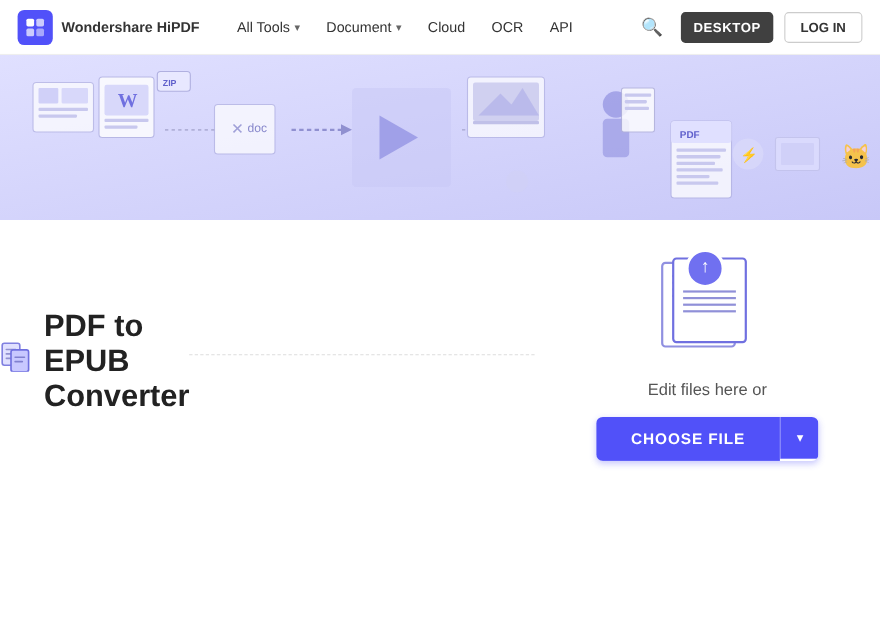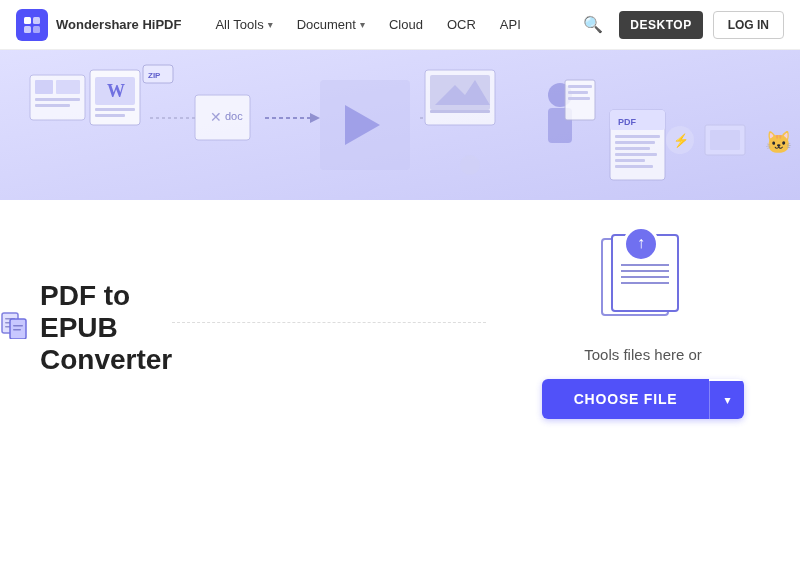--- a/index.html
+++ b/index.html
@@ -218,21 +218,21 @@
 
     .drop-text {
       font-size: 15px;
       color: #555;
       margin-bottom: 16px;
     }
 
     
     .choose-file-container {
       display: flex;
-      align-items: flex-end;
+      align-items: flex-start;
       border-radius: 6px;
       overflow: hidden;
       box-shadow: 0 2px 6px rgba(81,81,249,0.3);
     }
     .btn-choose-file {
       background: #5151f9;
       color: #fff;
       border: none;
       padding: 12px 32px;
       font-size: 14px;
@@ -401,21 +401,21 @@
     <div class="upload-illustration">
       <div class="doc-stack">
         <div class="doc-back"></div>
         <div class="doc-front"></div>
         <div class="upload-circle">
           <span class="upload-arrow">↑</span>
         </div>
       </div>
     </div>
 
-    <p class="drop-text">Tools files here or</p>
+    <p class="drop-text">Edit files here or</p>
 
     <div class="choose-file-container">
       <button class="btn-choose-file">CHOOSE FILE</button>
       <button class="btn-choose-dropdown">
         <span>▾</span>
       </button>
     </div>
   </div>
 </div>
 

